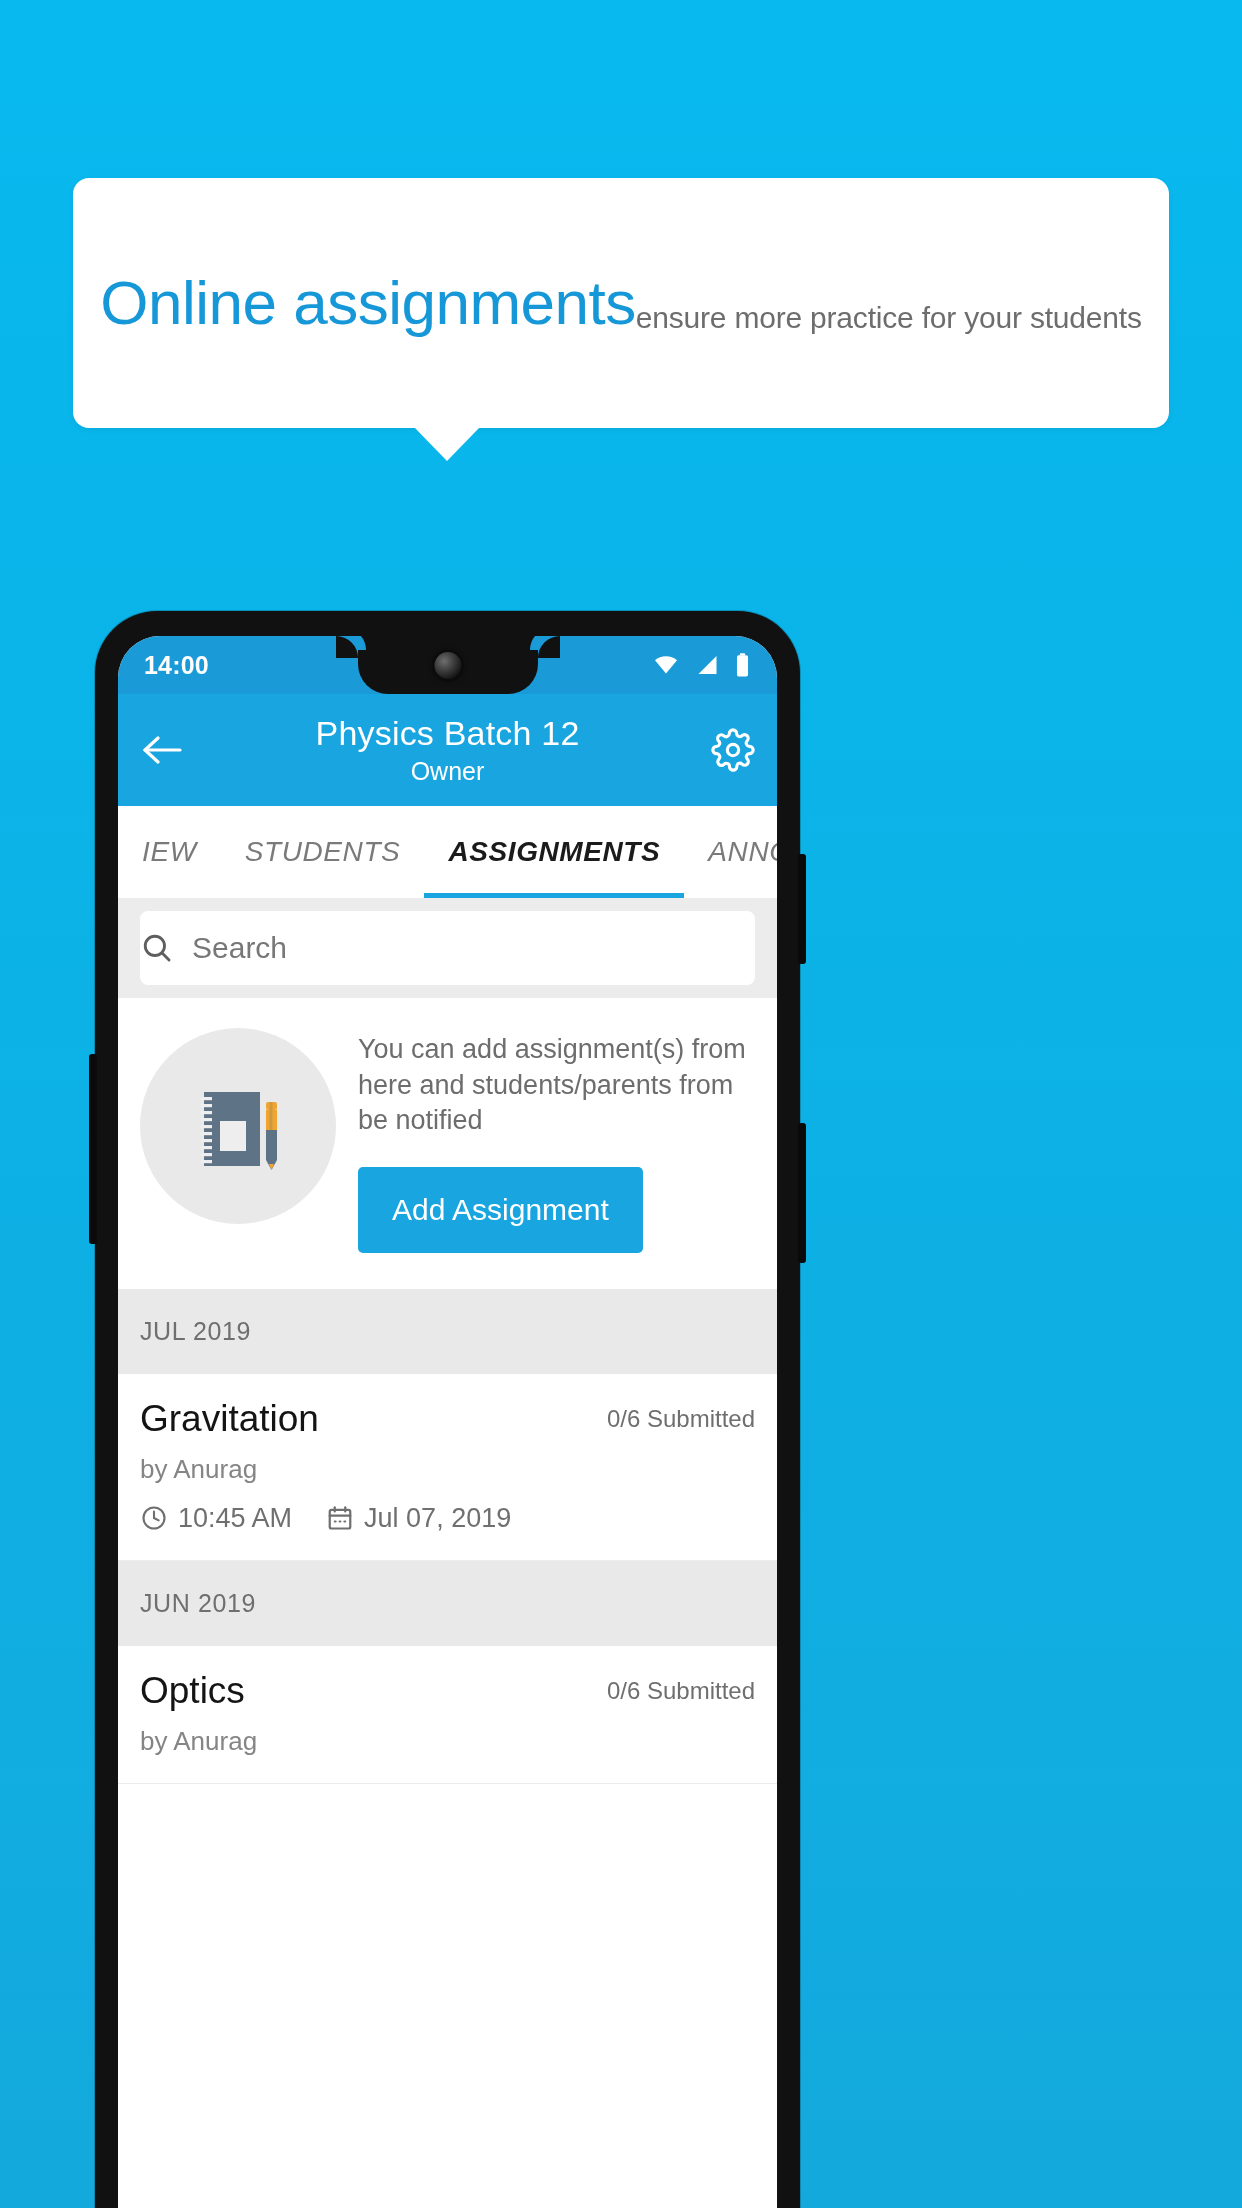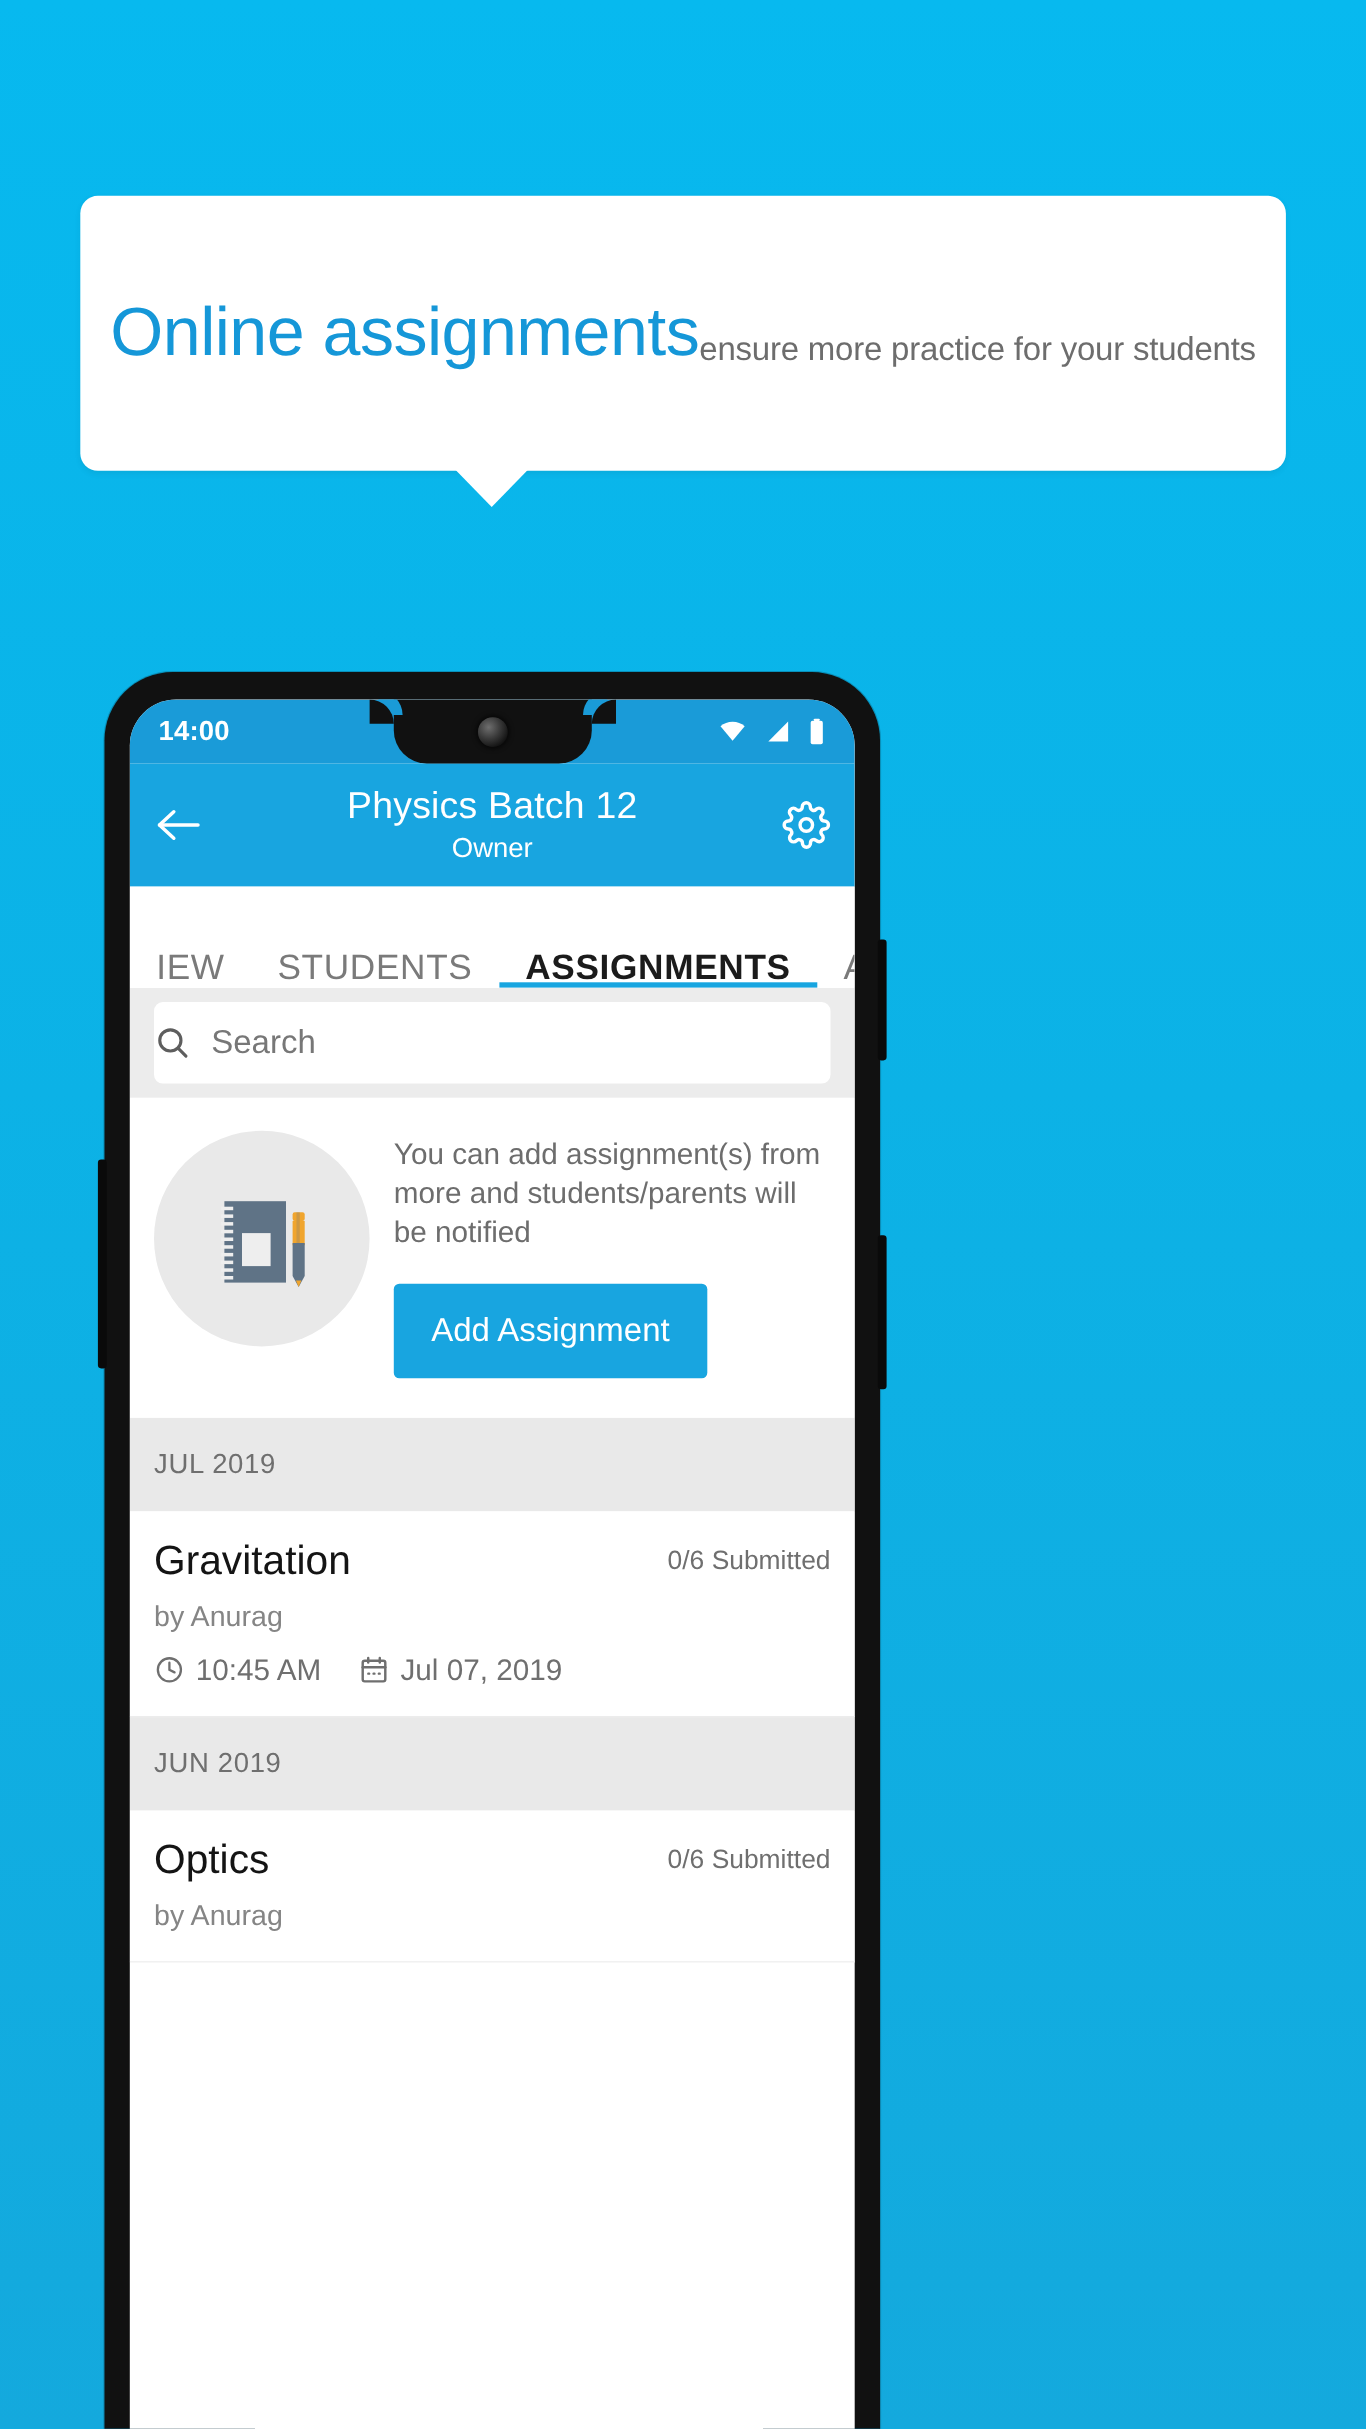--- a/index.html
+++ b/index.html
@@ -117,24 +117,25 @@
   .back-arrow{ position:relative; z-index:3; cursor:pointer; }
   .gear{ margin-left:auto; position:relative; z-index:3; cursor:pointer;}
 
   
   .tabs{
     position:relative; height:92px; background:#ffffff;
     display:flex; align-items:center; overflow:hidden;
     white-space:nowrap;
   }
   .tab{
-    font-size:32px; color:#7a7a7a; letter-spacing:.6px;
+    font-size:28px; color:#7a7a7a; letter-spacing:.6px;
     padding:0 24px; height:100%;
-    display:flex; align-items:flex-end; cursor:pointer;
+    display:flex; align-items:center; cursor:pointer;
     flex:0 0 auto;
+    font-style:italic;
   }
   .tab.active{ color:#1b1b1b; font-weight:700; position:relative; }
   .tab.active::after{
     content:""; position:absolute; left:0; right:0; bottom:0;
     height:5px; background:#18a5e0;
   }
 
   
   .searchwrap{
     background:#ececec; padding:13px 22px;
@@ -303,21 +304,21 @@
 
           <rect x="84" y="32" width="11" height="8" rx="2" fill="#f0a52e"></rect>
           <rect x="84" y="40" width="11" height="22" fill="#f0a52e"></rect>
           <rect x="87.5" y="32" width="3" height="30" fill="#5f7386" opacity="0.25"></rect>
           <rect x="84" y="60" width="11" height="30" fill="#5f7386"></rect>
           <polygon points="84,90 95,90 89.5,100" fill="#5f7386"></polygon>
           <polygon points="87,94 92,94 89.5,100" fill="#f0a52e"></polygon>
         </svg>
       </div>
       <div class="empty-right">
-        <div class="empty-text">You can add assignment(s) from more and students/parents will be notified</div>
+        <div class="empty-text">You can add assignment(s) from here and students/parents from be notified</div>
         <button class="add-btn">Add Assignment</button>
       </div>
     </div>
 
     <div class="month">JUL 2019</div>
     <div class="arow">
       <div class="arow-top">
         <span class="arow-title">Gravitation</span>
         <span class="arow-sub">0/6 Submitted</span>
       </div>

